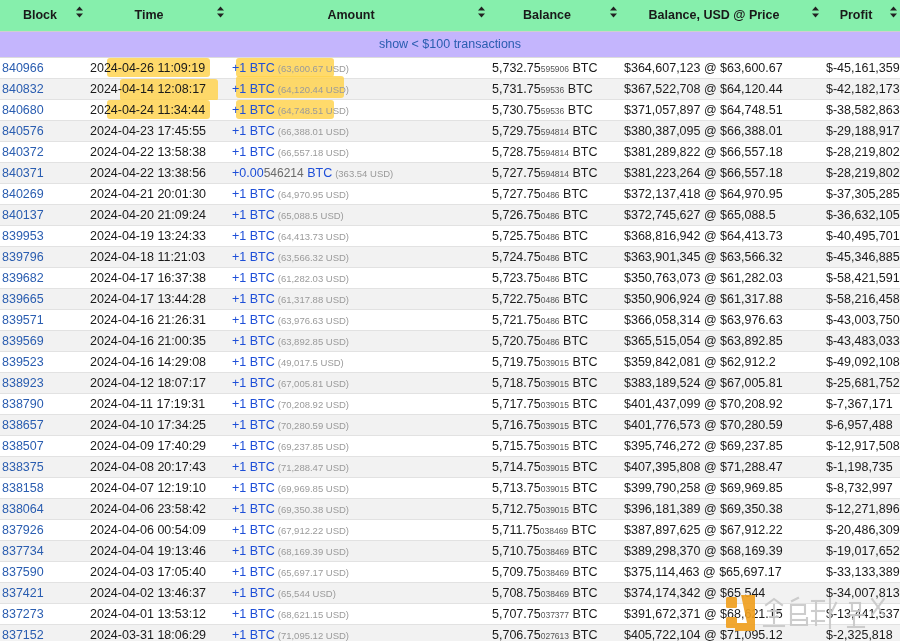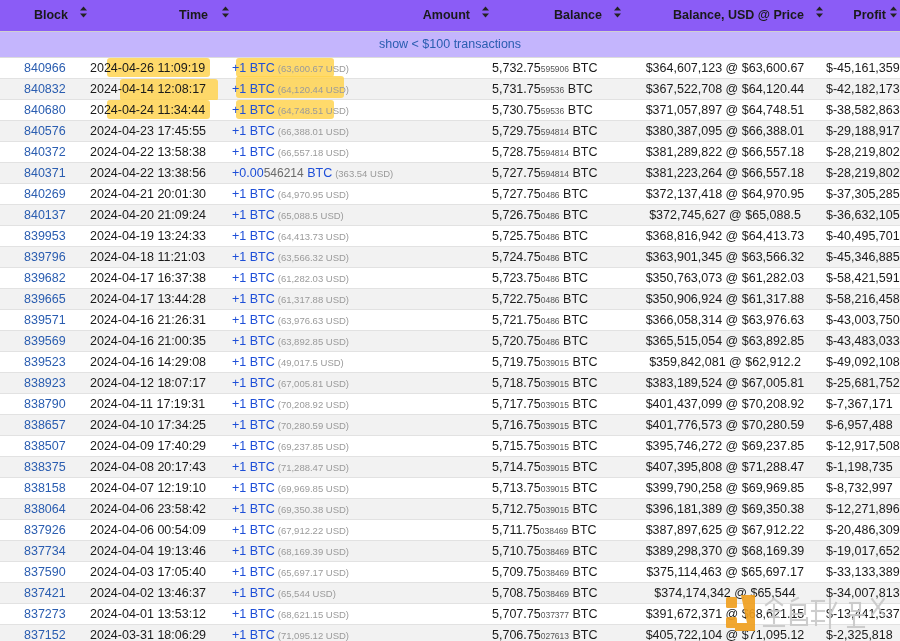--- a/index.html
+++ b/index.html
@@ -27,25 +27,25 @@
     width: 900px;
     border-collapse: collapse;
     table-layout: fixed;
   }
 
   
   thead th {
     font-size: 12.5px;
     font-weight: bold;
     color: #1a1a1a;
-    text-align: right;
+    text-align: center;
     padding: 7px 0 9px 0;
     border-bottom: 1px solid #cfcfcf;
     vertical-align: middle;
-    background: #8b5cf6;
+    background: #86efac;
     white-space: nowrap;
   }
   .sorter {
     display: inline-block;
     width: 13px;
     text-align: center;
     color: #222;
     font-size: 11px;
     line-height: 1;
     position: relative;
@@ -93,31 +93,31 @@
     border-bottom: 1px solid #e2e2e2;
     white-space: nowrap;
     vertical-align: middle;
     font-size: 12.5px;
     position: relative;
   }
 
   .cell-block a {
     color: #2a5db0;
     text-decoration: none;
-    padding-left: 24px;
+    padding-left: 2px;
     cursor: pointer;
   }
   .cell-time   { padding-left: 0px; color: #1a1a1a; }
   .cell-amount { color: #2f6a45; }
   .amt-main { color: #1d4ed8; }
   .amt-sub  { font-size: 12px; color: #6b6b6b; }
   .amt-usd  { font-size: 9.5px; color: #9a9a9a; margin-left: 3px; text-align: center; }
   .cell-balance { text-align: left; padding-left: 8px; }
   .bal-sub { font-size: 8.5px; color: #555; }
-  .cell-busd  { text-align: center; padding-left: 4px; }
+  .cell-busd  { text-align: left; padding-left: 4px; }
   .cell-profit{ text-align: left; padding-left: 4px; }
 
   
   .hl {
     position: absolute;
     background: #ffd24a;
     opacity: .82;
     border-radius: 3px;
     z-index: 0;
     pointer-events: none;

